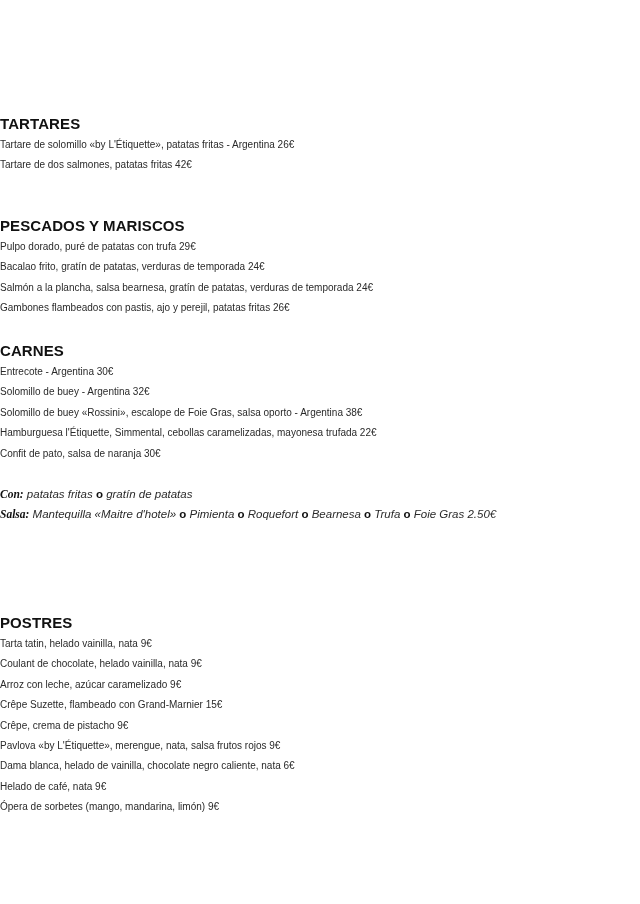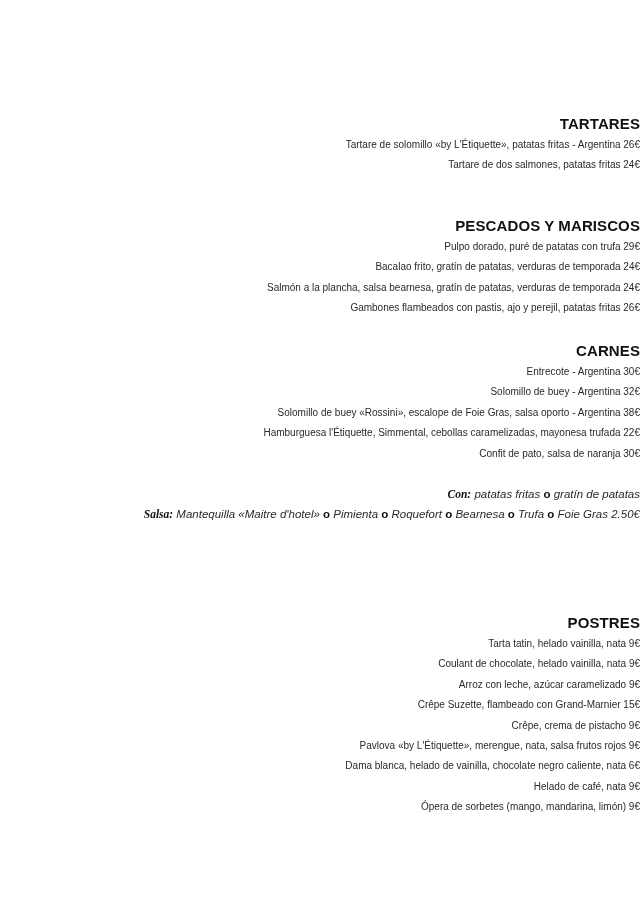--- a/index.html
+++ b/index.html
@@ -1,39 +1,39 @@
 <!DOCTYPE html>
 <html><head>
   <meta charset="utf-8">
   <style>
     html, body { margin: 0; padding: 0; background: #ffffff; }
     body {
       width: 640px; height: 904px; position: relative; overflow: hidden;
       font-family: "Liberation Sans", sans-serif; color: #222222;
     }
     .menu { position: absolute; left: 0; top: 0; width: 640px; }
-    .section { position: absolute; left: 0; width: 640px; text-align: right; }
+    .section { position: absolute; left: 0; width: 640px; text-align: left; }
     .sec-title {
       font-size: 15px; font-weight: bold; color: #111111; line-height: 22px; margin: 0;
       letter-spacing: 0.1px;
     }
     .item { font-size: 10px; line-height: 20.4px; color: #2a2a2a; white-space: nowrap; }
     .note { font-size: 11.5px; line-height: 20.4px; color: #2a2a2a; font-style: italic; white-space: nowrap; }
     .note b { font-style: italic; font-weight: bold; color: #111; font-family: Liberation Serif, serif; }
     .note .o { font-style: normal; font-weight: bold; color: #111; }
   </style>
 </head>
 <body>
 
 <div class="menu">
 
   <div class="section" style="top:113px">
     <h2 class="sec-title">TARTARES</h2>
     <div class="item">Tartare de solomillo «by L'Étiquette», patatas fritas - Argentina 26€</div>
-    <div class="item">Tartare de dos salmones, patatas fritas 24€</div>
+    <div class="item">Tartare de dos salmones, patatas fritas 42€</div>
   </div>
 
   <div class="section" style="top:215px">
     <h2 class="sec-title">PESCADOS Y MARISCOS</h2>
     <div class="item">Pulpo dorado, puré de patatas con trufa 29€</div>
     <div class="item">Bacalao frito, gratín de patatas, verduras de temporada 24€</div>
     <div class="item">Salmón a la plancha, salsa bearnesa, gratín de patatas, verduras de temporada 24€</div>
     <div class="item">Gambones flambeados con pastis, ajo y perejil, patatas fritas 26€</div>
   </div>
 

